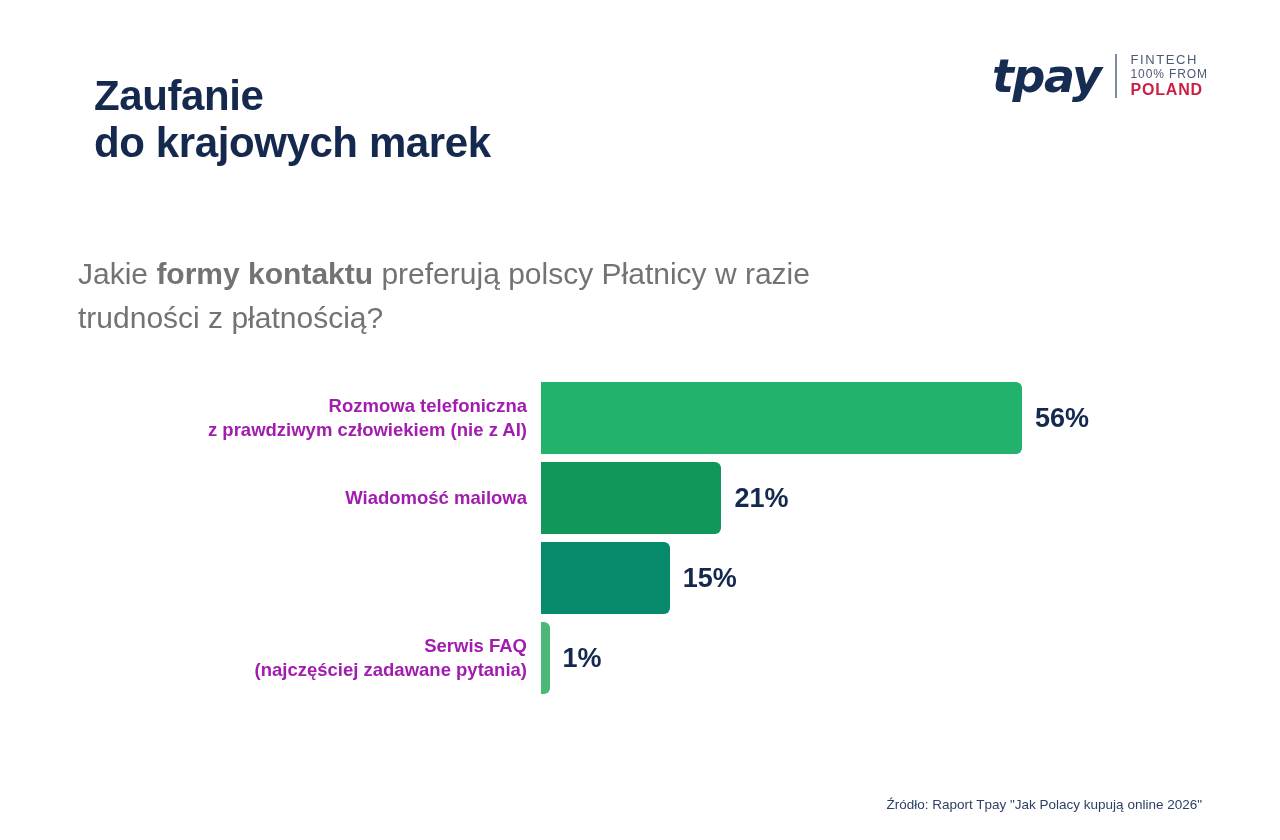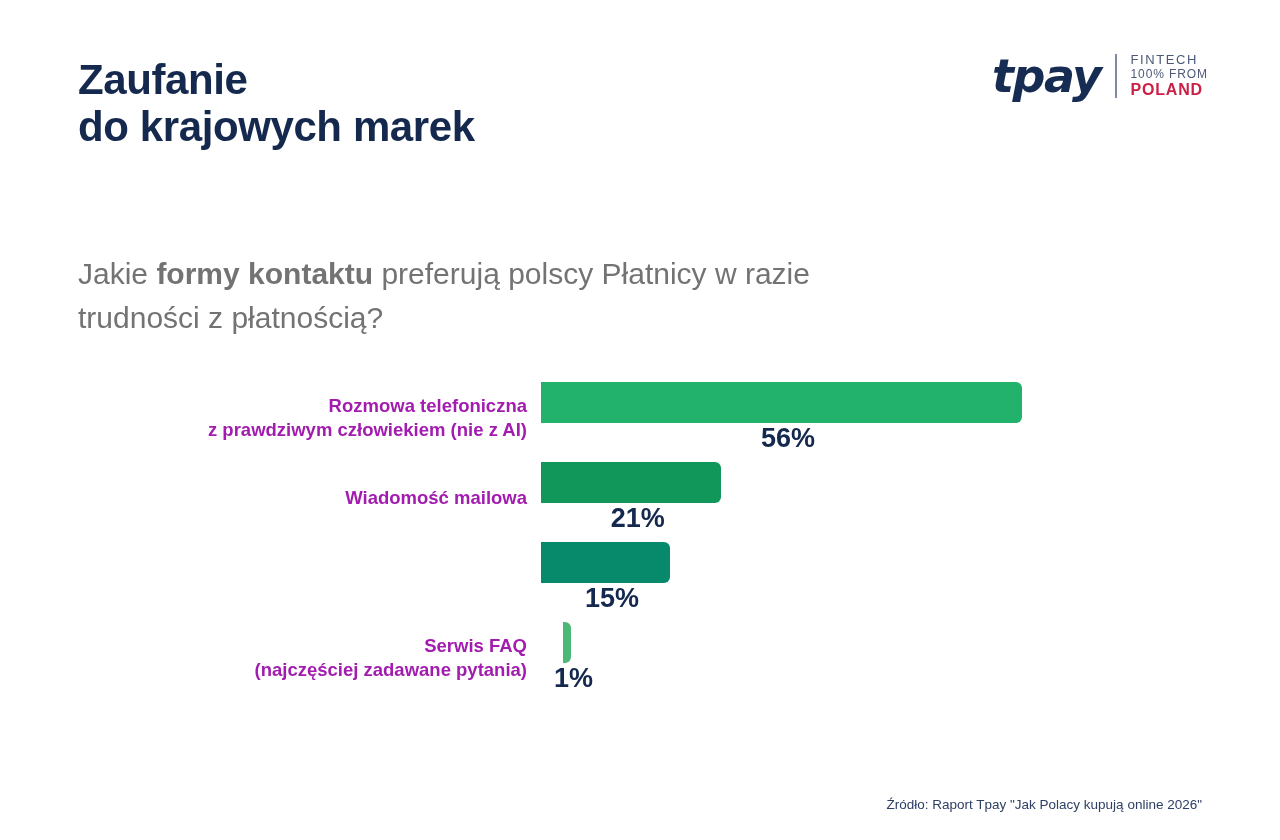--- a/index.html
+++ b/index.html
@@ -28,21 +28,21 @@
   .page-title {
     position: absolute;
     left: 78px;
     top: 56px;
     font-size: 42px;
     font-weight: bold;
     line-height: 1.12;
     letter-spacing: -0.4px;
     color: #15294f;
     white-space: pre-line;
-    margin: 0;
+    margin: 16px;
   }
 
   
   .logo-block {
     position: absolute;
     right: 72px;
     top: 52px;
     display: flex;
     align-items: center;
     gap: 14px;
@@ -121,21 +121,20 @@
     color: #a21caf;
     white-space: pre-line;
   }
   .bar-track {
     position: absolute;
     left: 541px;
     top: 0;
     height: 72px;
     display: flex;
     align-items: center;
-    flex-direction: column;
   }
   .bar-fill {
     height: 72px;
     border-radius: 0 6px 6px 0;
   }
   .bar-value {
     margin-left: 13px;
     font-size: 27px;
     font-weight: bold;
     color: #15294f;

